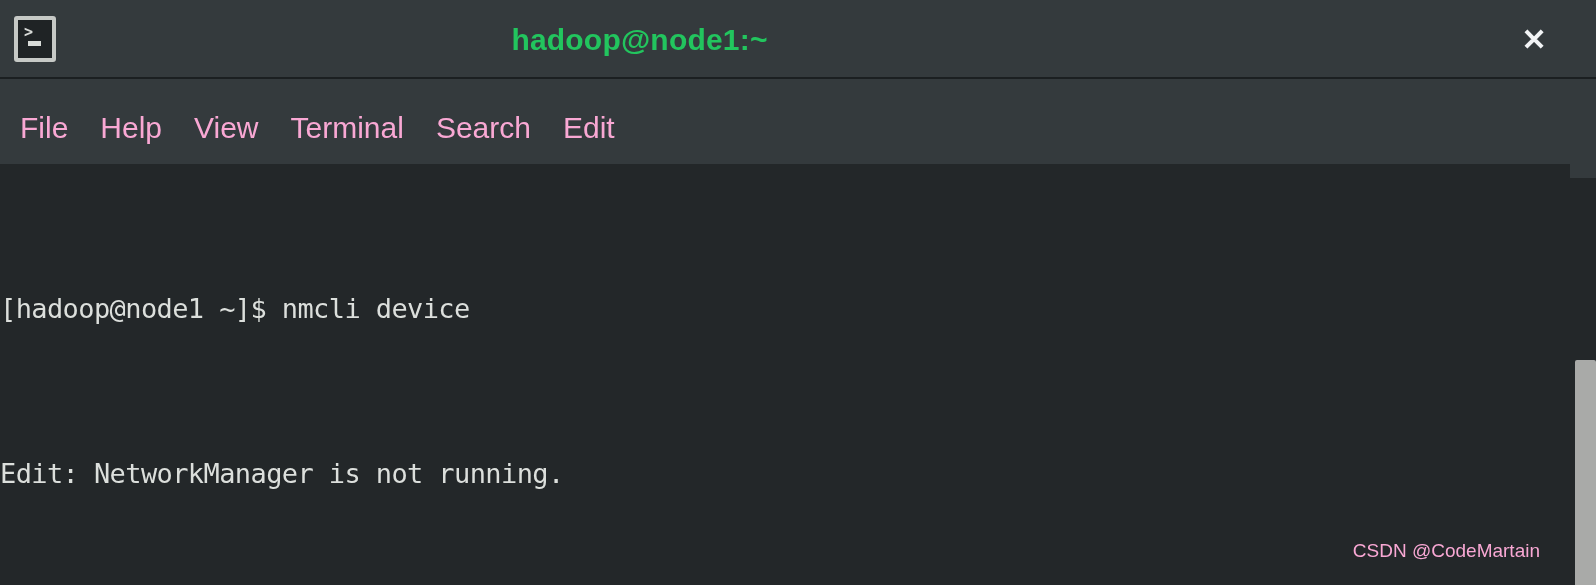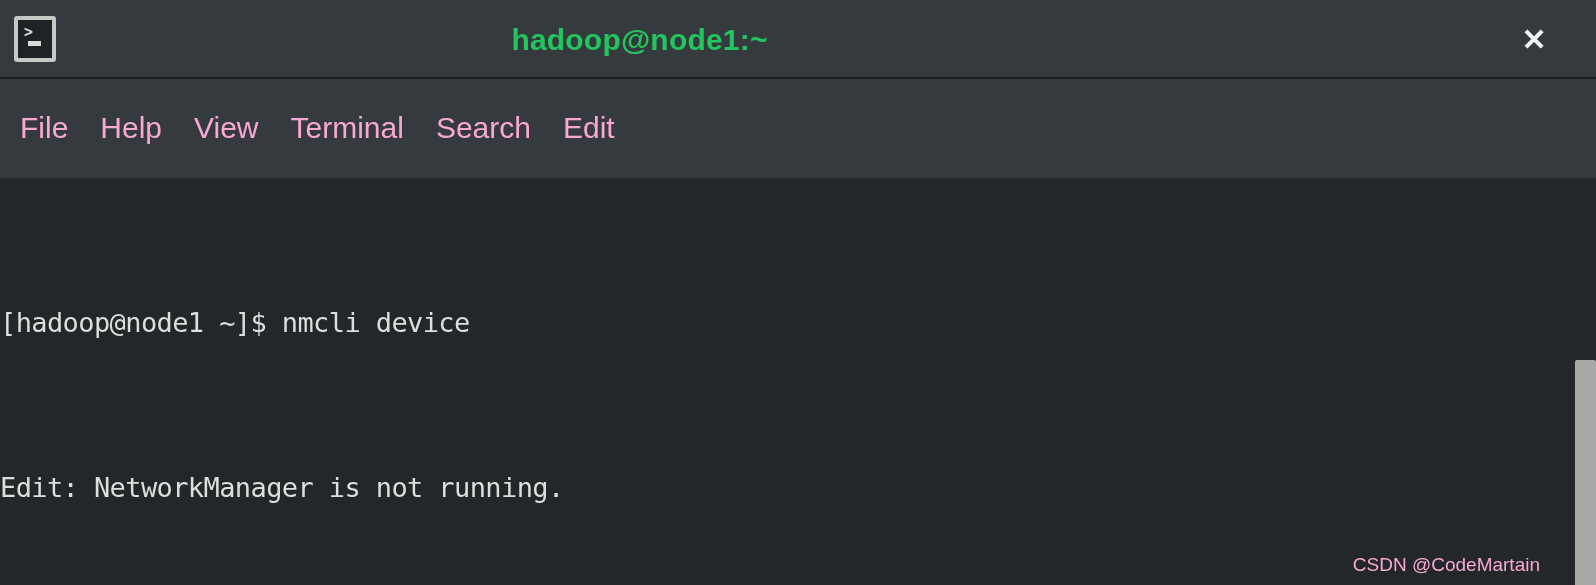--- a/index.html
+++ b/index.html
@@ -95,21 +95,21 @@
     padding: 2px 16px 4px 16px;
     cursor: default;
     user-select: none;
     white-space: nowrap;
   }
   .menu-item:first-child { padding-left: 8px; }
 
   
   .term {
     position: absolute;
-    left: 0; top: 178px;
+    left: 0; top: 164px;
     width: 1570px;
     height: 407px;
     background: #232729;
     overflow: hidden;
   }
   .term-lines {
     position: absolute;
     left: 0; top: 7px;
     width: 1570px;
     font-family: "DejaVu Sans Mono", monospace;

